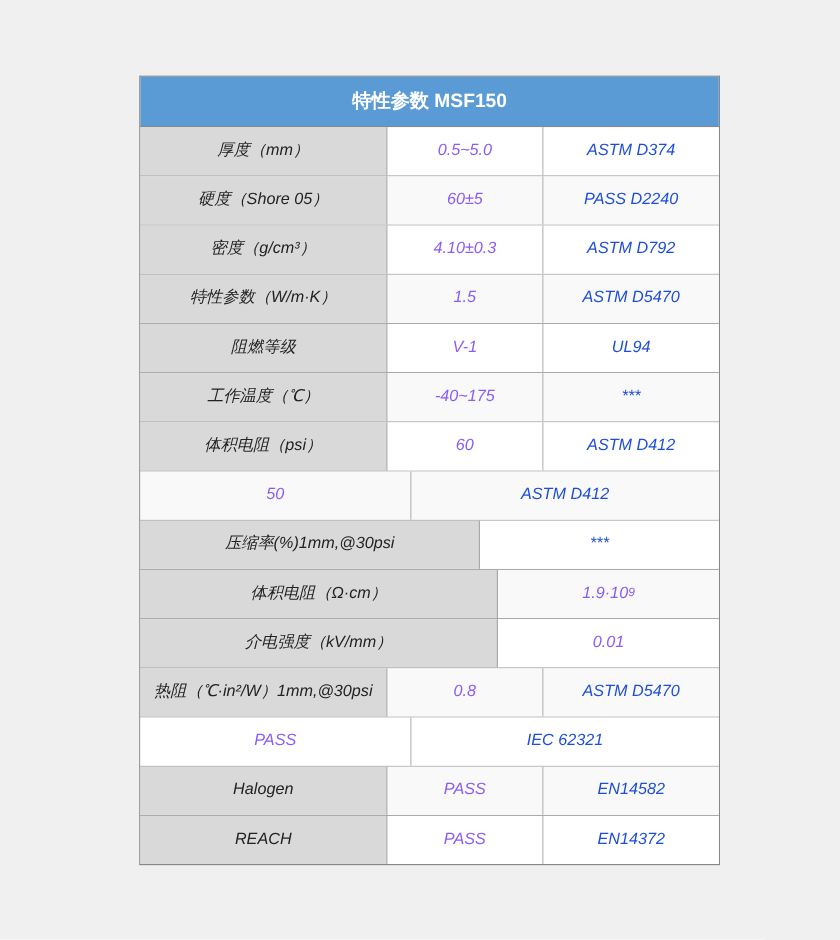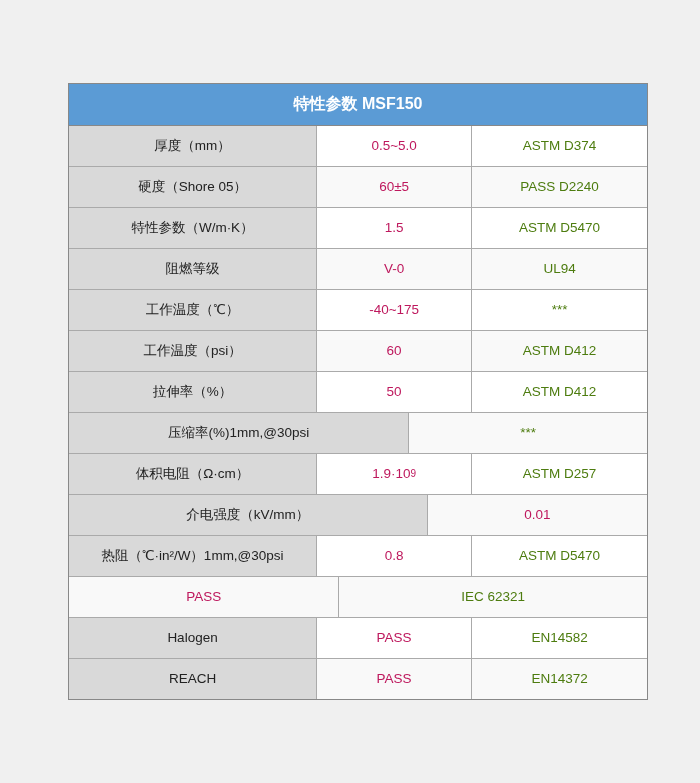--- a/index.html
+++ b/index.html
@@ -11,21 +11,21 @@
     body {
       background: #f0f0f0;
       display: flex;
       justify-content: center;
       align-items: center;
       min-height: 100vh;
       font-family: "Microsoft YaHei", "SimHei", Arial, sans-serif;
     }
 
     .table-container {
-      width: 580px;
+      width: 484px;
       border: 1.5px solid #888;
       background: #fff;
       margin-left: 16px;
     }
 
     .table-header {
       background: #5b9bd5;
       color: #fff;
       text-align: center;
       padding: 10px 8px;
@@ -49,45 +49,46 @@
 
     .cell {
       padding: 8px 10px;
       font-size: 13.5px;
       display: flex;
       align-items: center;
       justify-content: center;
       border-right: 1px solid #aaa;
       min-height: 40px;
       line-height: 1.4;
+      font-style: italic;
     }
 
     .cell:last-child {
       border-right: none;
     }
 
     .cell-label {
       flex: 2.2;
       justify-content: center;
       background: #d9d9d9;
       color: #222;
       text-align: center;
     }
 
     .cell-value {
       flex: 1.3;
       background: #fff;
-      color: #be185d;
+      color: #8b5cf6;
       text-align: center;
     }
 
     .cell-standard {
       flex: 1.5;
       background: #fff;
-      color: #4d7c0f;
+      color: #1d4ed8;
       text-align: center;
     }
 
     
     .table-row:nth-child(even) .cell-value,
     .table-row:nth-child(even) .cell-standard {
       background: #f9f9f9;
     }
 
     sup {
@@ -106,52 +107,55 @@
       <div class="cell cell-label">厚度（mm）</div>
       <div class="cell cell-value">0.5~5.0</div>
       <div class="cell cell-standard">ASTM D374</div>
     </div>
       <div class="table-row">
       <div class="cell cell-label">硬度（Shore 05）</div>
       <div class="cell cell-value">60±5</div>
       <div class="cell cell-standard">PASS D2240</div>
     </div>
       <div class="table-row">
+      <div class="cell cell-label">密度（g/cm³）</div>
+      <div class="cell cell-value">4.10±0.3</div>
+      <div class="cell cell-standard">ASTM D792</div>
+    </div>
+      <div class="table-row">
       <div class="cell cell-label">特性参数（W/m·K）</div>
       <div class="cell cell-value">1.5</div>
       <div class="cell cell-standard">ASTM D5470</div>
     </div>
       <div class="table-row">
       <div class="cell cell-label">阻燃等级</div>
-      <div class="cell cell-value">V-0</div>
+      <div class="cell cell-value">V-1</div>
       <div class="cell cell-standard">UL94</div>
     </div>
       <div class="table-row">
       <div class="cell cell-label">工作温度（℃）</div>
       <div class="cell cell-value">-40~175</div>
       <div class="cell cell-standard">***</div>
     </div>
       <div class="table-row">
-      <div class="cell cell-label">工作温度（psi）</div>
+      <div class="cell cell-label">体积电阻（psi）</div>
       <div class="cell cell-value">60</div>
       <div class="cell cell-standard">ASTM D412</div>
     </div>
       <div class="table-row">
-      <div class="cell cell-label">拉伸率（%）</div>
       <div class="cell cell-value">50</div>
       <div class="cell cell-standard">ASTM D412</div>
     </div>
       <div class="table-row">
       <div class="cell cell-label">压缩率(%)1mm,@30psi</div>
       <div class="cell cell-standard">***</div>
     </div>
       <div class="table-row">
       <div class="cell cell-label">体积电阻（Ω·cm）</div>
       <div class="cell cell-value">1.9·10<sup>9</sup></div>
-      <div class="cell cell-standard">ASTM D257</div>
     </div>
       <div class="table-row">
       <div class="cell cell-label">介电强度（kV/mm）</div>
       <div class="cell cell-value">0.01</div>
     </div>
       <div class="table-row">
       <div class="cell cell-label">热阻（℃·in²/W）1mm,@30psi</div>
       <div class="cell cell-value">0.8</div>
       <div class="cell cell-standard">ASTM D5470</div>
     </div>

